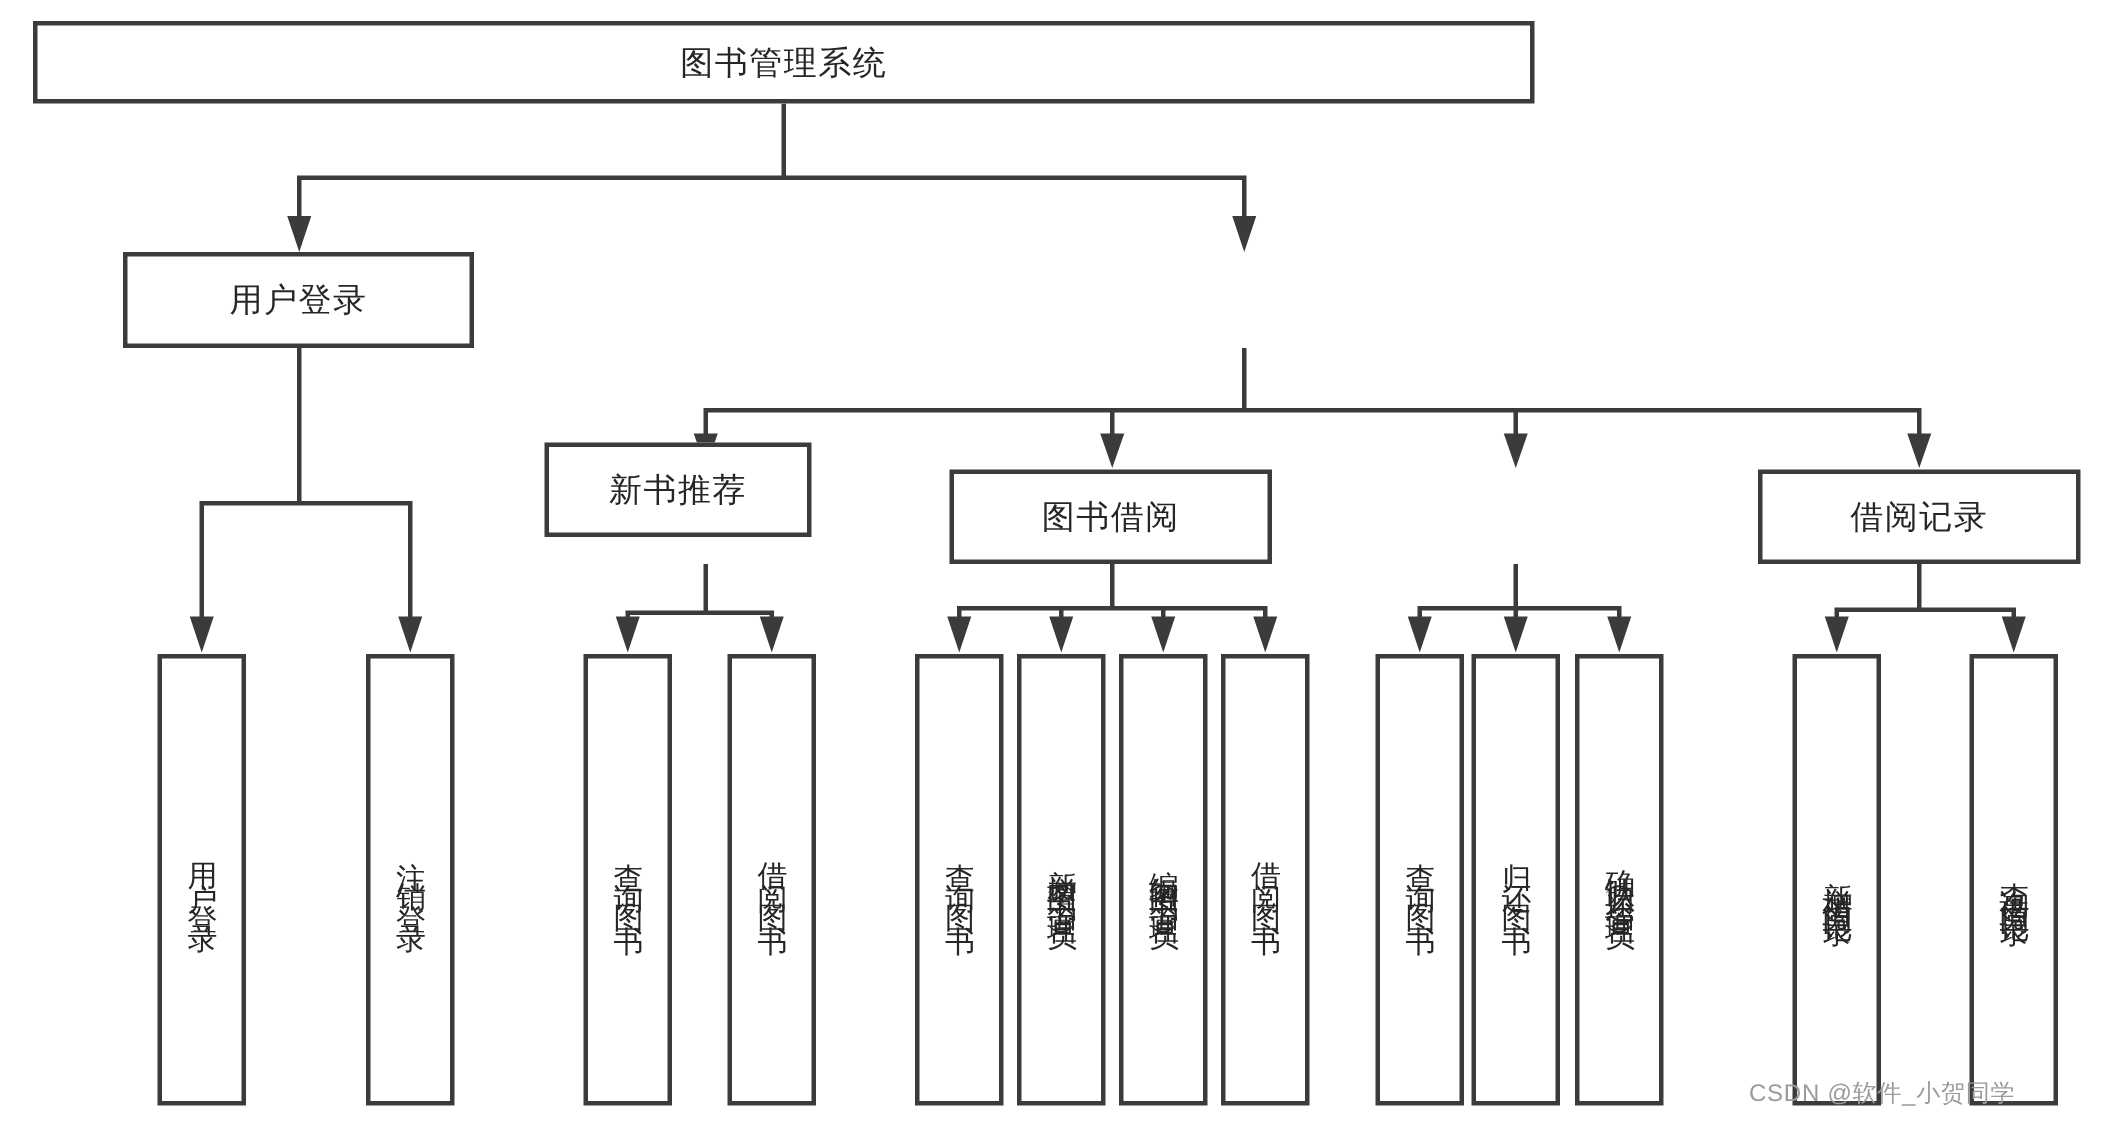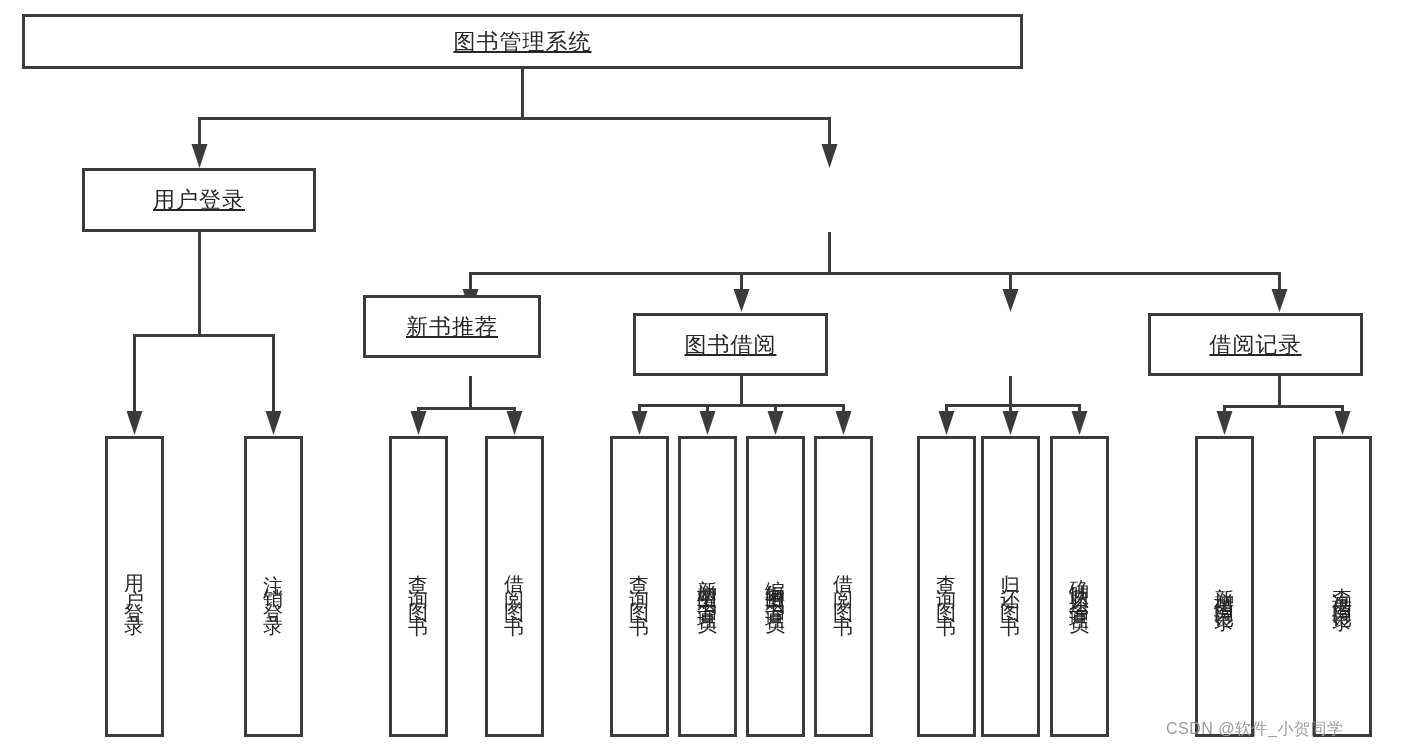--- a/index.html
+++ b/index.html
@@ -25,21 +25,20 @@
     display:flex;
     align-items:center;
     justify-content:center;
     z-index:1;
   }
   .hlabel{
     font-size:22px;
     color:var(--text);
     letter-spacing:1px;
     white-space:nowrap;
-    text-decoration:underline;
   }
   .root-label{font-size:22px;}
   .vtext{
     writing-mode:vertical-rl;
     text-orientation:mixed;
     font-size:20px;
     color:var(--text);
     line-height:1;
   }
   .watermark{
@@ -124,24 +123,24 @@
     <span class="hlabel root-label">图书管理系统</span>
   </div>
 
   <div class="box" style="left:82px;top:168px;width:234px;height:64px">
     <span class="hlabel">用户登录</span>
   </div>
 
   <div class="box" style="left:363px;top:295px;width:178px;height:63px">
     <span class="hlabel">新书推荐</span>
   </div>
-  <div class="box" style="left:633px;top:313px;width:195px;height:63px">
+  <div class="box" style="left:633px;top:313px;width:215px;height:63px">
     <span class="hlabel">图书借阅</span>
   </div>
-  <div class="box" style="left:1148px;top:313px;width:215px;height:63px">
+  <div class="box" style="left:1172px;top:313px;width:215px;height:63px">
     <span class="hlabel">借阅记录</span>
   </div>
 
   <div class="box" style="left:105px;top:436px;width:59px;height:301px">
     <span class="vtext" style="letter-spacing: 14px;">用户登录</span>
   </div>
   <div class="box" style="left:244px;top:436px;width:59px;height:301px">
     <span class="vtext" style="letter-spacing: 14px;">注销登录</span>
   </div>
 

